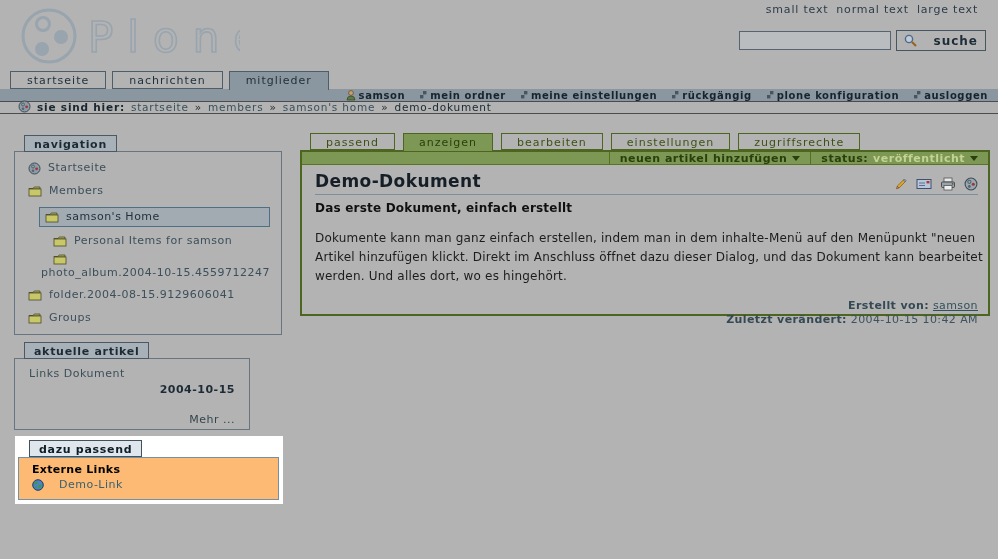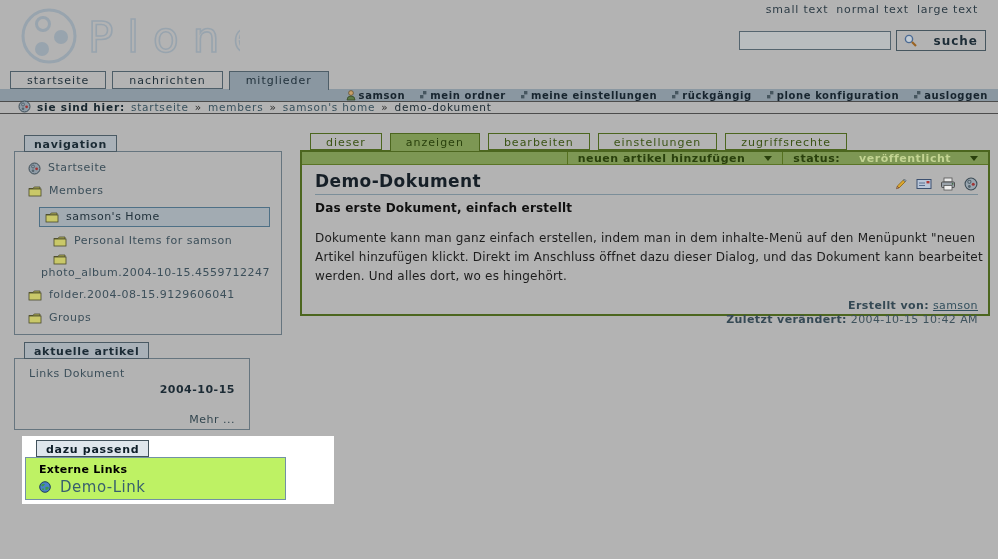--- a/index.html
+++ b/index.html
@@ -49,39 +49,39 @@
   .n0{padding-left:13px;margin-bottom:9px}
   .n-sel{margin:0 11px 7px 24px;padding:2px 5px;background:#a2abb2;border:1px solid #4e7086;color:#22323c}
   .n2{padding-left:38px;margin-bottom:6px}
   .n2b-icon{padding-left:38px;margin-bottom:1px}
   .n2b-label{padding-left:26px;margin-bottom:8px;display:block;line-height:14px;color:#3c4f5a}
   #portlet-recent{position:absolute;top:207px;left:0;width:236px}
   #recent-box{height:72px;padding:8px 14px 0;font-size:11px;letter-spacing:.5px}
   .recent-title{color:#3c4f5a}
   .recent-date{text-align:right;margin-top:3px;font-weight:bold;color:#1c2b35}
   .recent-more{text-align:right;margin-top:17px;color:#33464f}
-  #highlight{position:absolute;top:303px;left:8px;width:312px;height:68px;background:#ffffff}
+  #highlight{position:absolute;top:303px;left:1px;width:268px;height:68px;background:#ffffff}
   #related-tab{margin-left:14px;margin-top:4px;background:#dfe6ec;border-color:#42525c;color:#0e1e28}
   #related-box{position:absolute;left:3px;top:21px;width:261px;height:43px;
-               background:#bef264;border:1px solid #7291a5;padding:5px 0 0 13px}
+               background:#fdba74;border:1px solid #7291a5;padding:5px 0 0 13px}
   .related-heading{font-size:11px;font-weight:bold;color:#000;letter-spacing:.3px}
-  .related-link{display:flex;align-items:center;gap:9px;margin-top:2px;font-size:15px;
+  .related-link{display:flex;align-items:center;gap:15px;margin-top:2px;font-size:11px;
                 letter-spacing:.5px;color:#39606e}
 
   
   .main{position:absolute;left:300px;top:133px;width:690px}
   .content-tabs{display:flex;gap:8px;margin-left:10px;position:relative;z-index:1}
   .content-tab{height:17px;padding:2px 15px 0;border:1px solid #4c661f;background:#b3b3b3;
                font-size:11px;letter-spacing:1px;color:#3a5314;white-space:nowrap}
   .content-tab.active{background:#7d9754;color:#29400c;height:18px;border-bottom:none}
   .content-box{position:relative;margin-top:-1px;height:166px;border:2px solid #4c661f}
   .green-bar{height:13px;background:#7d9754;border-bottom:1px solid #5a7426;
              display:flex;justify-content:flex-end;align-items:center;
              font-size:11px;font-weight:bold;letter-spacing:.5px;color:#29400c}
-  .gb-item{display:flex;align-items:center;gap:19px;padding:0 10px;height:13px;
+  .gb-item{display:flex;align-items:center;gap:5px;padding:0 10px;height:13px;
            border-left:1px solid #55701f}
   .status-value{color:#c3d492}
   .arr{width:0;height:0;border-left:4px solid transparent;border-right:4px solid transparent;
        border-top:5px solid #29400c;display:inline-block}
   .inner{padding:6px 10px 0 13px}
   .title-row{position:relative;border-bottom:1px solid #7b8e99;padding-bottom:3px}
   .doc-title{font-size:17px;font-weight:bold;letter-spacing:.4px;color:#161f27;display:inline}
   .doc-actions{position:absolute;right:0;bottom:3px;display:flex;gap:8px;align-items:center}
   .doc-desc{margin-top:6px;font-size:12px;font-weight:bold;letter-spacing:.2px;color:#101010}
   .doc-body{margin-top:14px;font-size:12px;line-height:19px;letter-spacing:.2px;color:#1c1c1c;
@@ -307,21 +307,21 @@
           <span>Demo-Link</span>
         </a>
       </div>
     </div>
 
   </div>
 
   <div class="main">
 
     <div class="content-tabs">
-      <div class="content-tab">dieser</div>
+      <div class="content-tab">passend</div>
       <div class="content-tab active">anzeigen</div>
       <div class="content-tab">bearbeiten</div>
       <div class="content-tab">einstellungen</div>
       <div class="content-tab">zugriffsrechte</div>
     </div>
 
     <div class="content-box">
       <div class="green-bar">
         <a class="gb-item">
           <span>neuen artikel hinzufügen</span>

